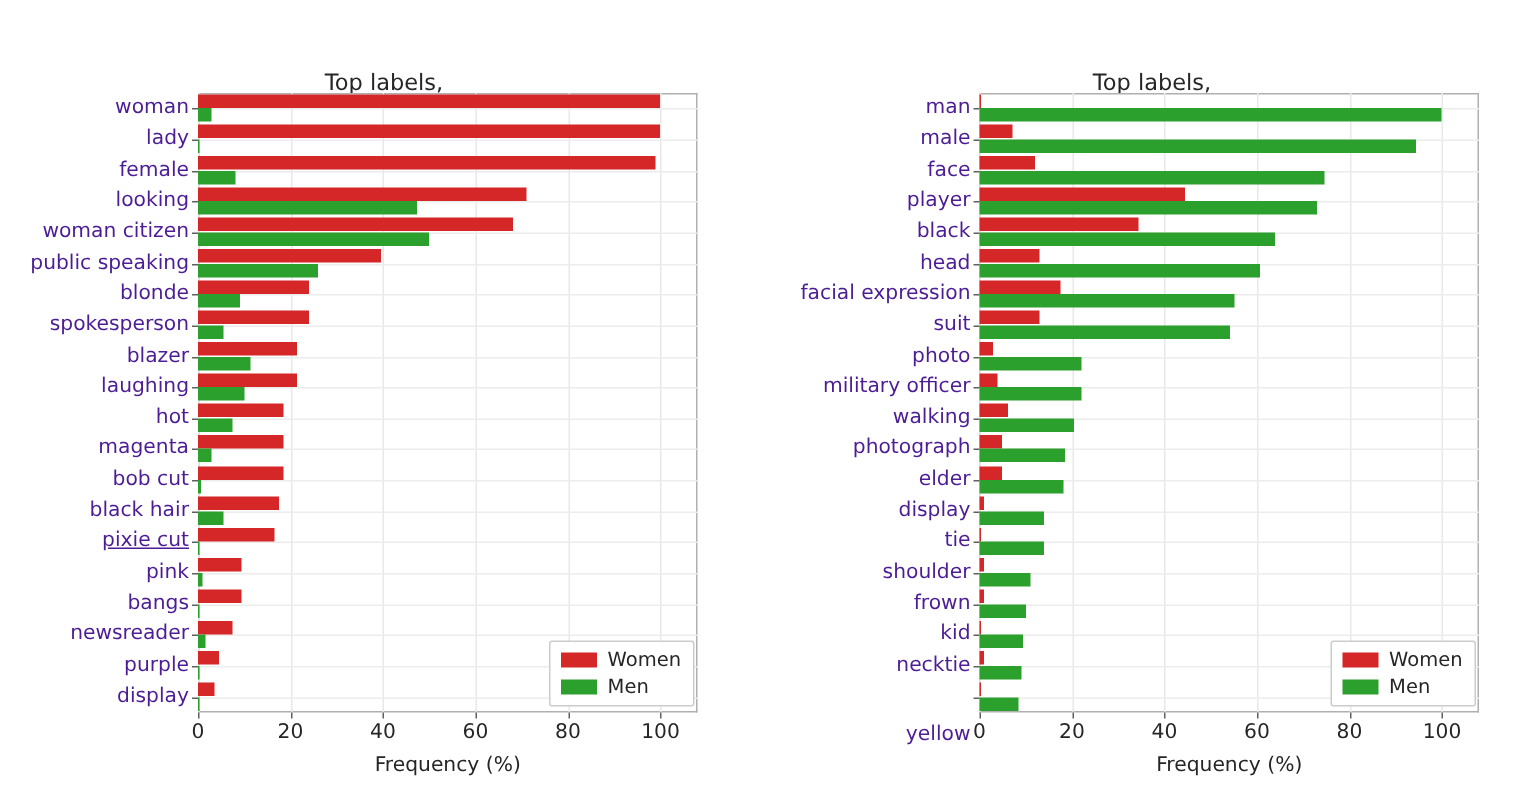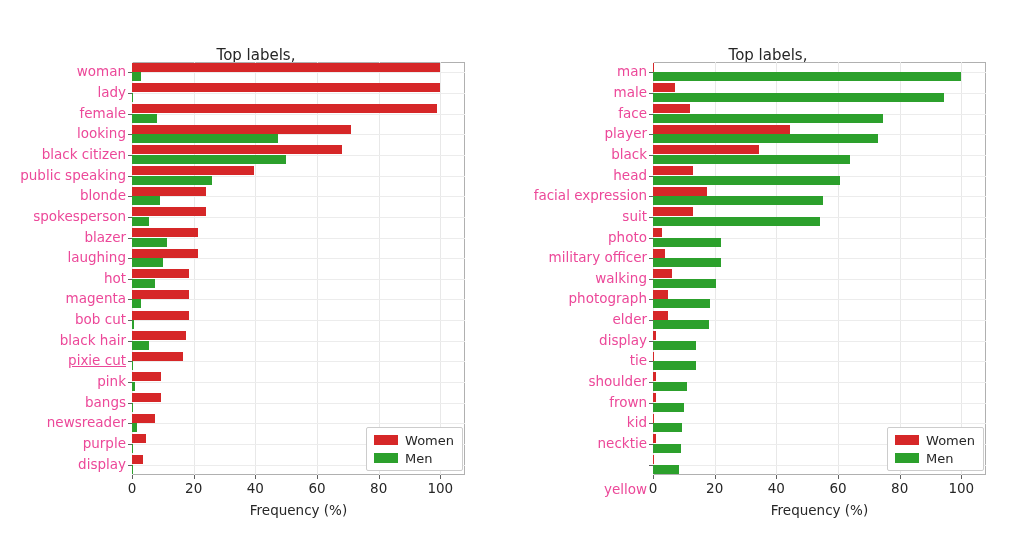--- a/index.html
+++ b/index.html
@@ -79,21 +79,21 @@
   .bar-women { background: #d62728; }
   .bar-men   { background: #2ca02c; }
 
   .ylabel {
     position: absolute;
     right: 100%;
     margin-right: 6px;
     white-space: nowrap;
     font-size: 13.5px;
     line-height: 13.5px;
-    color: #ec4899;
+    color: #4c1d95;
     text-align: right;
   }
   .ytick {
     position: absolute;
     right: 100%;
     width: 4px;
     height: 1px;
     background: #606060;
   }
 
@@ -257,21 +257,21 @@
           <div class="xtick" style="left: 308.333px;"></div>
           <div class="xticklabel" style="left: 308.333px;">100</div>
           <div class="ylabel" style="top: 3.325px;">woman</div>
           <div class="ytick" style="top: 10px;"></div>
           <div class="ylabel" style="top: 23.975px;">lady</div>
           <div class="ytick" style="top: 31px;"></div>
           <div class="ylabel" style="top: 44.625px;">female</div>
           <div class="ytick" style="top: 52px;"></div>
           <div class="ylabel" style="top: 65.275px;">looking</div>
           <div class="ytick" style="top: 72px;"></div>
-          <div class="ylabel" style="top: 85.925px;">black citizen</div>
+          <div class="ylabel" style="top: 85.925px;">woman citizen</div>
           <div class="ytick" style="top: 93px;"></div>
           <div class="ylabel" style="top: 106.575px;">public speaking</div>
           <div class="ytick" style="top: 114px;"></div>
           <div class="ylabel" style="top: 127.225px;">blonde</div>
           <div class="ytick" style="top: 134px;"></div>
           <div class="ylabel" style="top: 147.875px;">spokesperson</div>
           <div class="ytick" style="top: 155px;"></div>
           <div class="ylabel" style="top: 168.525px;">blazer</div>
           <div class="ytick" style="top: 176px;"></div>
           <div class="ylabel" style="top: 189.175px;">laughing</div>

